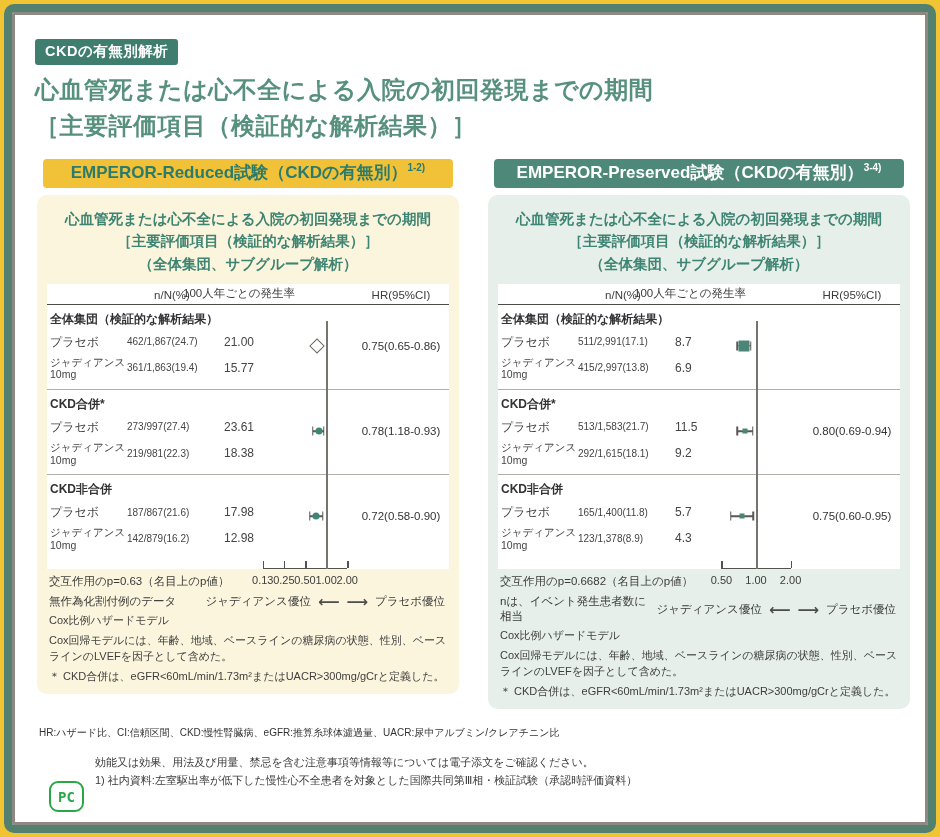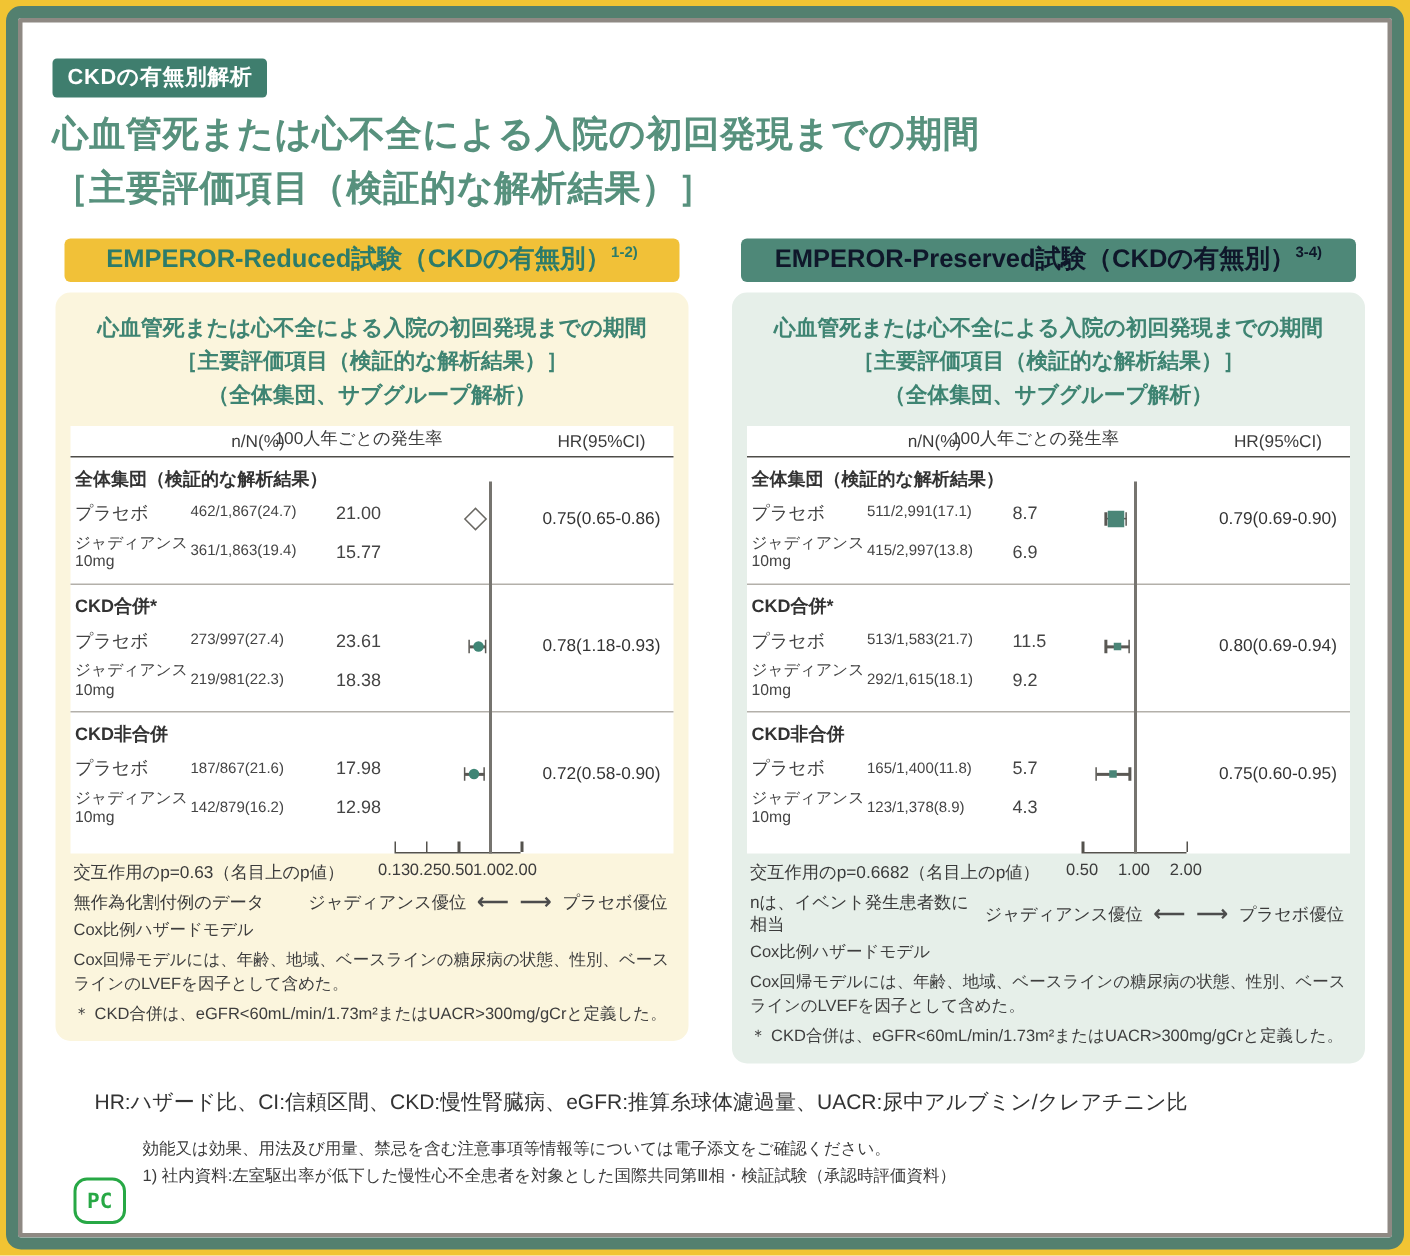--- a/index.html
+++ b/index.html
@@ -11,21 +11,21 @@
 
 .tag { display:inline-block; background:#3f7e6e; color:#fff; font-size:14.5px; font-weight:bold;
   padding:3px 10px 4px; border-radius:3px; letter-spacing:.5px; }
 .main-title { color:#57917d; font-size:24px; font-weight:bold; line-height:1.5; margin-top:7px; letter-spacing:.5px; }
 
 .panels { display:flex; gap:29px; margin-top:15px; padding-left:2px; }
 .panel { width:423px; }
 .pbadge { display:block; width:97%; margin:0 auto 7px auto; text-align:center; font-size:17px; font-weight:bold;
   padding:2px 0 4px; border-radius:4px; white-space:nowrap; }
 .pbadge.yellow { background:#f1c138; color:#2c7b6a; }
-.pbadge.teal { background:#4e8878; color:#0f172a; }
+.pbadge.teal { background:#4e8878; color:#ffffff; }
 .pbadge sup { font-size:10px; }
 .pbody { border-radius:10px; padding:13px 10px 10px; min-height:448px; }
 .pbody.cream { background:#fbf5dd; }
 .pbody.mint { background:#e6efe9; }
 .ptitle { text-align:center; color:#3e8472; font-weight:bold; font-size:14.5px; line-height:1.55; }
 
 .tbl { background:#fff; position:relative; margin-top:9px; }
 .thead, .group { display:grid; grid-template-columns:76px 98px 36px 96px 96px; }
 .thead { padding:2px 0 3px; border-bottom:1.5px solid #4e4c48; }
 .th { font-size:11.5px; color:#3c3c3c; display:flex; align-items:flex-end; justify-content:center; white-space:nowrap; }
@@ -61,21 +61,21 @@
 .axislabels { position:relative; height:17px; margin-top:3px; }
 .ticklabel { position:absolute; transform:translateX(-50%); font-size:11px; color:#3c3c3c; top:2px; white-space:nowrap; }
 .ptext { position:absolute; left:2px; top:2px; font-size:11.5px; color:#3b3b3b; white-space:nowrap; }
 
 .favorrow { display:flex; justify-content:space-between; align-items:center; margin-top:5px;
   font-size:11.5px; color:#3b3b3b; padding:0 4px 0 2px; }
 .favor { display:flex; align-items:center; gap:7px; white-space:nowrap; }
 .favor .arr { font-weight:bold; font-size:15px; color:#4c4c4c; line-height:1; }
 .fnote { font-size:11px; color:#3e3e3e; line-height:1.5; margin-top:3px; padding:0 2px; }
 
-.abbrev { font-size:14px; color:#333; margin:17px 0 0 28px; }
+.abbrev { font-size:10px; color:#333; margin:17px 0 0 4px; }
 .notes { margin:14px 0 0 60px; font-size:11px; color:#3a3a3a; line-height:1.6; position:relative; }
 .notes .it { font-style:italic; }
 .pclogo { position:absolute; left:-46px; top:27px; width:35px; height:31px; border:2.5px solid #27a845;
   border-radius:9px; color:#27a845; font-weight:bold; display:flex; align-items:center; justify-content:center;
   font-size:14px; font-family:"DejaVu Sans Mono",monospace; }
 </style>
 </head>
 <body>
 
 <div class="frame">
@@ -208,21 +208,20 @@
             <div class="rateval r1">8.7</div>
             <div class="arm two r2"><span>ジャディアンス</span><br><span>10mg</span></div>
             <div class="nn r2">415/2,997(13.8)</div>
             <div class="rateval r2">6.9</div>
             <div class="plot-cell">
                   <div class="whisker" style="left: 30.7281%; width: 13.7998%;"></div>
                   <div class="cap" style="left: 30.7281%;"></div>
                   <div class="cap" style="left: 44.5279%;"></div>
                   <div class="mk-sq-lg" style="left: 37.7573%;"></div>
                 </div>
-            <div class="hr-cell">0.79(0.69-0.90)</div>
           </div>
           <div class="group">
             <div class="glabel">CKD合併*</div>
             <div class="arm r1">プラセボ</div>
             <div class="nn r1">513/1,583(21.7)</div>
             <div class="rateval r1">11.5</div>
             <div class="arm two r2"><span>ジャディアンス</span><br><span>10mg</span></div>
             <div class="nn r2">292/1,615(18.1)</div>
             <div class="rateval r2">9.2</div>
             <div class="plot-cell">

